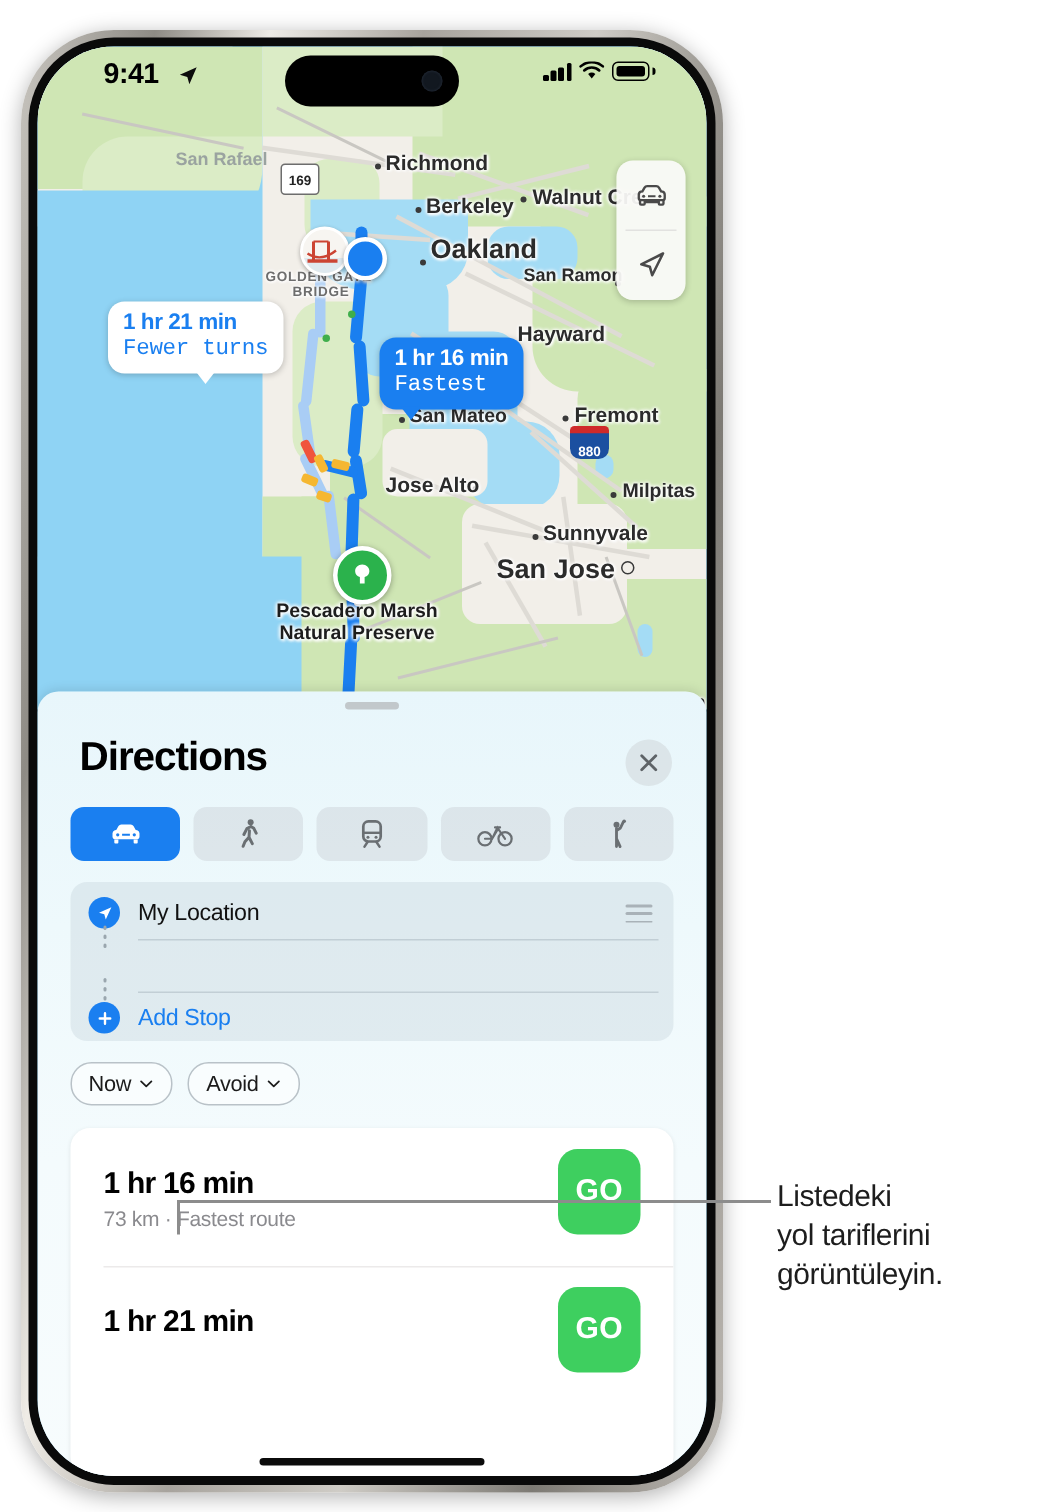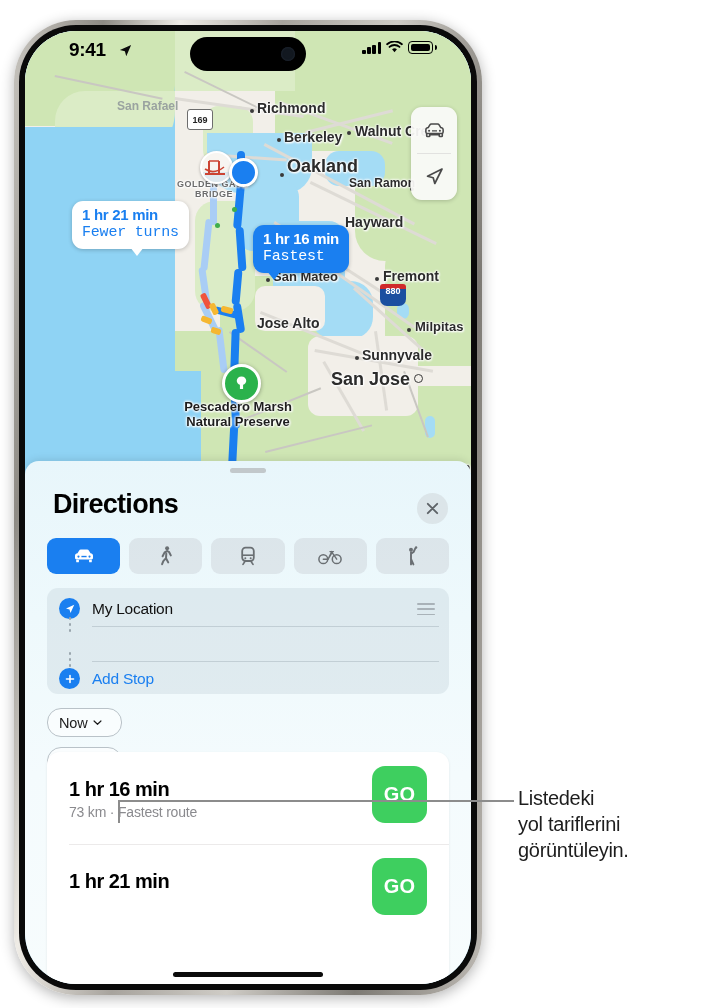--- a/index.html
+++ b/index.html
@@ -83,21 +83,21 @@
   #dest-label{position:absolute;left:138px;top:368px;width:150px;text-align:center;font-size:13px;
       font-weight:bold;color:#1d1d1d;line-height:15px;z-index:18;
       text-shadow:0 0 3px #fff,0 0 3px #fff,0 0 3px #fff,1px 1px 2px #fff;}
 
   
   .shield{position:absolute;z-index:12;}
   .shield-us{width:24px;height:19px;background:#fff;border:1.5px solid #6d6d6d;border-radius:3px;
       font-size:9px;font-weight:bold;color:#222;display:flex;align-items:center;justify-content:center;}
   .shield-i{width:26px;height:22px;background:#1b4fa0;border-radius:3px 3px 7px 7px;
       border-top:5px solid #cf2a2a;color:#fff;font-size:9px;font-weight:bold;
-      display:flex;align-items:flex-end;justify-content:center;padding-bottom:10px;box-sizing:border-box;}
+      display:flex;align-items:flex-end;justify-content:center;padding-bottom:0;box-sizing:border-box;}
 
   
   #sheet{position:absolute;left:0;right:0;top:430px;bottom:0;border-radius:14px 14px 0 0;
       background:linear-gradient(180deg,#e8f6fb 0%,#eef9fc 30%,#f4fbfd 60%,#f7fcfd 100%);
       z-index:40;box-shadow:0 -1px 8px rgba(0,0,0,.12);text-decoration:underline;}
   #grabber{position:absolute;left:50%;transform:translateX(-50%);top:7px;width:36px;height:5px;
       border-radius:3px;background:#c2c8cb;}
   #sheet-title{position:absolute;left:28px;top:28px;font-size:27px;font-weight:bold;color:#000;
       letter-spacing:-.7px;}
   #close-button{position:absolute;right:23px;top:32px;width:31px;height:31px;border-radius:50%;
@@ -114,21 +114,21 @@
   .rf-icon{position:absolute;left:12px;width:21px;height:21px;border-radius:50%;
       display:flex;align-items:center;justify-content:center;}
   .rf-text{position:absolute;left:45px;font-size:15.5px;color:#111;letter-spacing:-.25px;}
   .rf-text.link{color:#1a7ff0;}
   .rf-handle{position:absolute;right:14px;width:18px;}
   .rf-handle span{display:block;height:1.8px;background:#a9b2b8;border-radius:1px;margin-bottom:3.5px;}
   .rf-divider{position:absolute;left:45px;right:10px;height:1px;background:rgba(140,155,165,.35);}
   .rf-dots{position:absolute;left:21.5px;width:2.5px;}
   .rf-dots i{display:block;width:2.5px;height:2.5px;border-radius:50%;background:#9aa6ae;margin-bottom:3.5px;}
 
-  #filter-row{position:absolute;left:22px;top:247px;display:flex;gap:10px;flex-direction:column;}
+  #filter-row{position:absolute;left:22px;top:247px;display:flex;gap:10px;}
   .filter-chip{height:27px;border-radius:14px;border:1px solid #b9c2c8;background:rgba(255,255,255,.55);
       display:flex;align-items:center;gap:5px;padding:0 11px;font-size:14.5px;color:#1b1b1b;
       letter-spacing:-.2px;}
 
   #routes-card{position:absolute;left:22px;right:22px;top:291px;bottom:0;border-radius:13px;
       background:#fff;box-shadow:0 1px 3px rgba(0,0,0,.08);overflow:hidden;}
   .route-row{position:relative;height:92px;}
   .route-time{position:absolute;left:22px;top:26px;font-size:20px;font-weight:bold;color:#000;
       letter-spacing:-.5px;}
   .route-sub{position:absolute;left:22px;top:52px;font-size:14px;color:#8a8a8e;letter-spacing:-.2px;}

